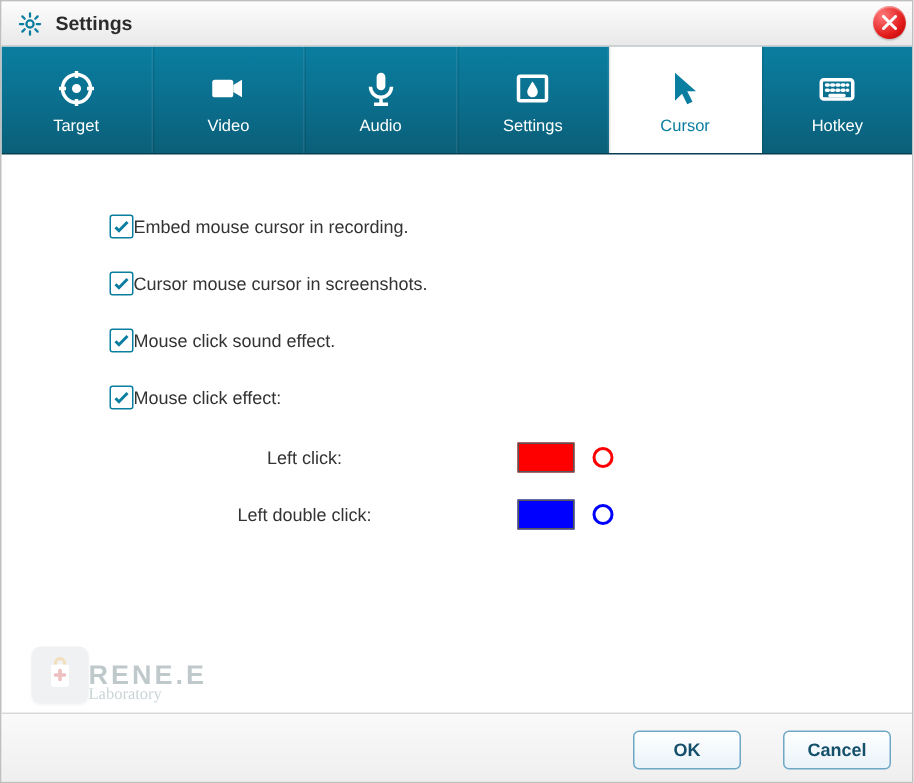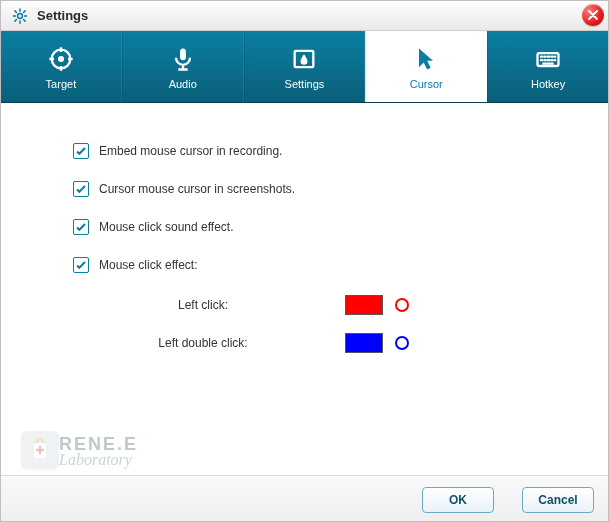--- a/index.html
+++ b/index.html
@@ -67,21 +67,20 @@
   .tab.active svg { color: #0a7ea0; }
   .tab svg { color: #ffffff; }
   
   .content {
     position: relative;
     height: calc(522px - 30px - 72px - 48px);
     padding: 40px 48px 10px 72px;
   }
   .opt {
     display: flex; align-items: center;
-    gap: 10px;
     margin-bottom: 22px;
     color: #333;
     font-size: 12px;
   }
   .chk {
     width: 16px; height: 16px;
     border: 1px solid #0a7ea0;
     border-radius: 2px;
     display: inline-flex; align-items:center; justify-content:center;
     background: #fff;
@@ -114,21 +113,21 @@
     width: 38px; height: 38px; border-radius: 6px;
     background: #cfd6da;
     display:flex; align-items:center; justify-content:center;
     box-shadow: 0 1px 2px rgba(0,0,0,.15);
   }
   .brand .text1 {
     font-weight: 800; font-size: 18px; letter-spacing: 2px; color:#3a5b64;
     line-height: 1;
   }
   .brand .text2 {
-    font-style: italic; font-size: 16px; color:#5b7a83; margin-top:-2px;
+    font-size: 11px; color:#5b7a83; margin-top:-2px;
     font-family: "Segoe Script","Comic Sans MS",cursive;
   }
   .brand .textcol { display:flex; flex-direction:column; }
   
   .footer {
     height: 48px;
     border-top: 1px solid #d9d9d9;
     background: linear-gradient(#fafafa,#eeeeee);
     display: flex; align-items: center; justify-content: flex-end;
     gap: 28px; padding: 0 14px;
@@ -168,20 +167,29 @@
       <svg width="28" height="28" viewBox="0 0 24 24" fill="none" stroke="currentColor" stroke-width="2">
         <circle cx="12" cy="12" r="8"></circle>
           <circle cx="12" cy="12" r="1.6" fill="currentColor"></circle>
         <path d="M12 2v4M12 18v4M2 12h4M18 12h4"></path>
       </svg>
     </span>
     <span>Target</span>
   </div>
   <div class="tab">
     <span class="icon">
+      <svg width="28" height="28" viewBox="0 0 24 24" fill="currentColor">
+        <rect x="3" y="7" width="12" height="10" rx="1.5"></rect>
+          <path d="M15 10l5-3v10l-5-3z"></path>
+      </svg>
+    </span>
+    <span>Video</span>
+  </div>
+  <div class="tab">
+    <span class="icon">
       <svg width="28" height="28" viewBox="0 0 24 24" fill="none" stroke="currentColor" stroke-width="2">
         <rect x="9.5" y="3" width="5" height="10" rx="2.5" fill="currentColor" stroke="none"></rect>
         <path d="M6 11a6 6 0 0 0 12 0M12 17v4M8 21h8"></path>
       </svg>
     </span>
     <span>Audio</span>
   </div>
   <div class="tab">
     <span class="icon">
       <svg width="28" height="28" viewBox="0 0 24 24" fill="none" stroke="currentColor" stroke-width="2">

